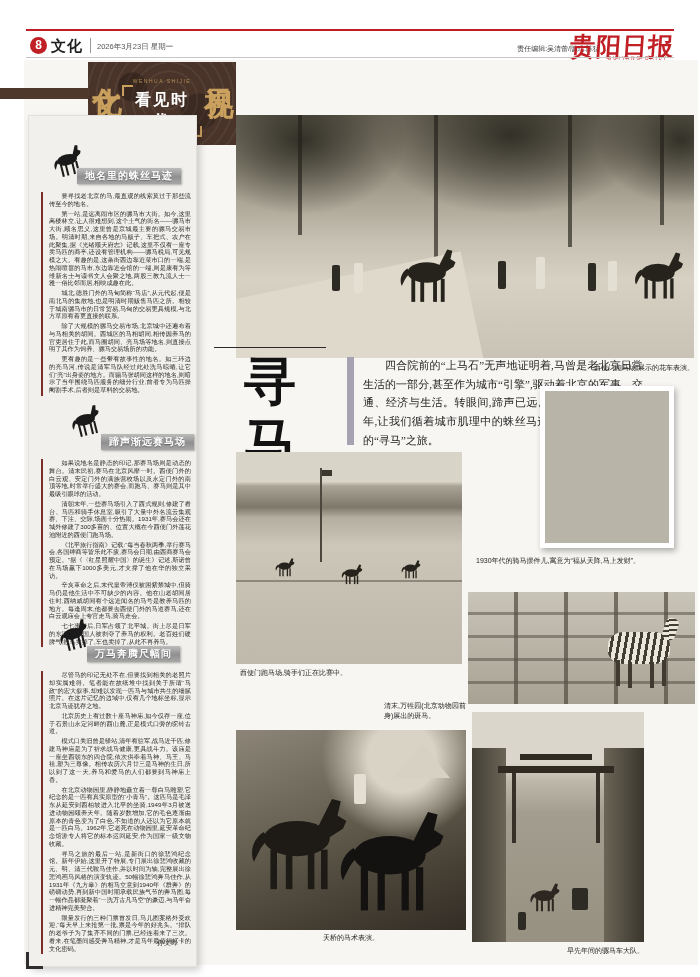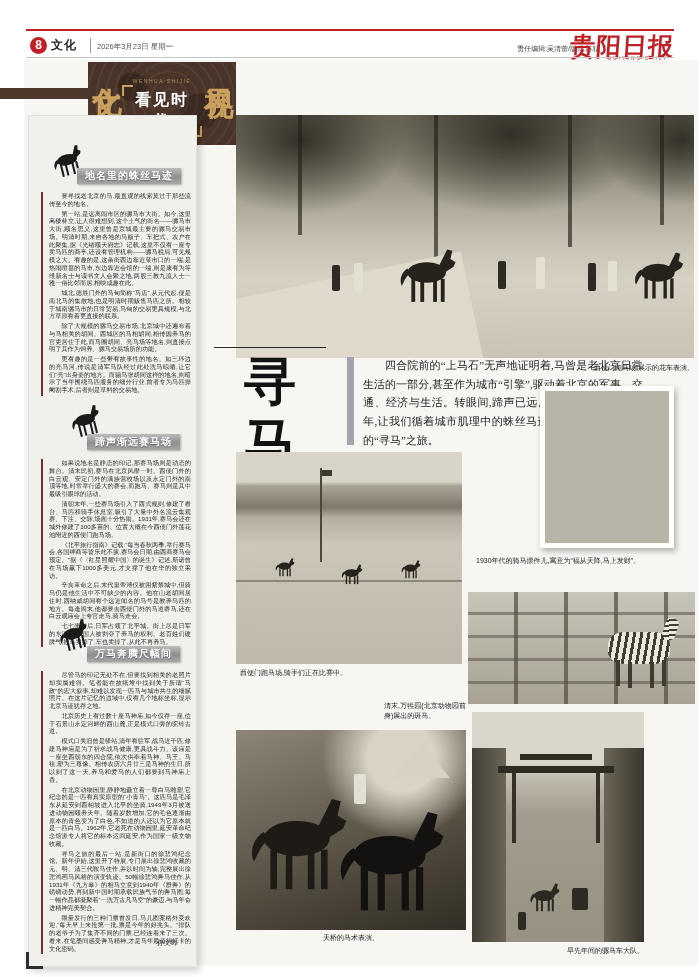--- a/index.html
+++ b/index.html
@@ -5,21 +5,21 @@
   html,body{margin:0;padding:0;background:#ffffff;}
   .page{position:relative;width:700px;height:977px;background:#ffffff;
         font-family:"Liberation Sans",sans-serif;overflow:hidden;}
   .content-bg{position:absolute;left:24px;top:60px;width:674px;height:905px;background:#f7f6f3;}
 
   
   .topline{position:absolute;left:26px;right:26px;top:29px;height:2px;background:#c01f26;}
   .header-rule{position:absolute;left:26px;right:26px;top:57px;height:1px;background:#c6c6c6;}
   .pagenum{position:absolute;left:30px;top:37px;width:17px;height:17px;border-radius:50%;
            background:#c01f26;color:#fff;font-weight:bold;font-size:12px;text-align:center;line-height:17px;}
-  .section-label{position:absolute;left:51px;top:37px;font-size:12px;font-weight:bold;color:#1f1f1f;letter-spacing:1px;}
+  .section-label{position:absolute;left:51px;top:37px;font-size:15px;font-weight:bold;color:#1f1f1f;letter-spacing:1px;}
   .hdiv{position:absolute;left:90px;top:38px;width:1px;height:15px;background:#9a9a9a;}
   .date{position:absolute;left:97px;top:42px;font-size:7.5px;color:#555;}
   .editors{position:absolute;right:100px;top:44px;font-size:7px;color:#3d3d3d;}
   .masthead{position:absolute;right:26px;top:30px;color:#c01f26;font-size:25px;font-weight:bold;
             font-family:"Liberation Serif",serif;transform:skewX(-4deg);letter-spacing:1px;}
   .masthead-sub{position:absolute;right:32px;top:56px;color:#c01f26;font-size:4.5px;letter-spacing:2px;}
 
   
   .deco-bar{position:absolute;left:0;top:88px;width:88px;height:11px;background:#4e382b;}
   .banner{position:absolute;left:88px;top:62px;width:148px;height:83px;background:
@@ -189,21 +189,21 @@
       <p>要寻找老北京的马,最直观的线索莫过于那些流传至今的地名。</p>
       <p>第一站,是远离闹市区的骡马市大街。如今,这里高楼林立,让人很难想到,这个土气的街名——骡马市大街,顾名思义,这里曾是京城最主要的骡马交易市场。明清时期,来自各地的马贩子、车把式、农户在此聚集,据《光绪顺天府志》记载,这里不仅有一座专卖马匹的商亭,还设有管理机构——骡马税局,可见规模之大。有趣的是,这条街西边靠近菜市口的一端,是热闹喧嚣的马市,东边靠近会馆的一端,则是康有为等维新名士与读书文人会聚之地,两股三教九流人士一雅一俗比邻而居,相映成趣在此。</p>
       <p>城北,德胜门外的马甸简称“马店”,从元代起,便是南北马的集散地,也是明清时期贩售马匹之所。相较于城南骡马市的日常贸易,马甸的交易更具规模,与北方草原有着更直接的联系。</p>
       <p>除了大规模的骡马交易市场,北京城中还遍布着与马相关的胡同。西城区的马相胡同,相传因养马的官吏居住于此,而马圈胡同、亮马场等地名,则直接点明了其作为饲养、骡马交易场所的功能。</p>
       <p>更有趣的是一些带有故事性的地名。如三环边的亮马河,传说是清军马队经过此处洗马晾晒,让它们“亮”出身姿的地方。而骟马张胡同这样的地名,则暗示了当年围绕马匹服务的细分行业,前者专为马匹操阉割手术,后者则是草料的交易地。</p>
     </div>
 
     <svg class="sec-icon" style="left:38px;top:288px" viewBox="0 0 100 100" fill="currentColor">
         <use href="#horse-shape"></use>
       </svg>
-    <div class="sec-badge" style="left:58px;top:318px">蹄声渐远赛马场</div>
+    <div class="sec-badge" style="left:72px;top:318px">蹄声渐远赛马场</div>
     <div class="art-text" style="top:343px">
       <p>如果说地名是静态的印记,那赛马场则是动态的舞台。清末民初,赛马在北京风靡一时。西便门外的白云观、安定门外的满族营校场以及永定门外的南顶等地,时常举行盛大的赛会,而跑马、赛马则是其中最吸引眼球的活动。</p>
       <p>清朝末年,一些赛马场引入了西式规则,修建了看台、马匹和骑手休息室,吸引了大量中外名流云集观赛、下注、交际,场面十分热闹。1931年,赛马会还在城外修建了300多亩的、位置大概在今西便门外莲花池附近的西便门跑马场。</p>
       <p>《北平旅行指南》记载:“每当春秋两季,举行赛马会,各国绅商等皆乐此不疲,赛马会日期,由西商赛马会预定。”据《〈红星照耀中国〉的诞生》记述,斯诺曾在马场赢下1000多美元,才支撑了他在华的独立采访。</p>
       <p>辛亥革命之后,末代皇帝溥仪被困紫禁城中,但骑马仍是他生活中不可缺少的内容。他在山老胡同居住时,西纳威胡同有个远近闻名的马号是教养马匹的地方。每逢周末,他都要去西便门外的马道赛马,还在白云观庙会上夸官走马,骑马走会。</p>
       <p>七七事变后,日军占领了北平城。街上尽是日军的东洋马,中国人被剥夺了养马的权利。老百姓们硬脾气,把马卖掉了,车也卖掉了,从此不再养马。</p>
     </div>
 
     <svg class="sec-icon" style="left:26px;top:502px" viewBox="0 0 100 100" fill="currentColor">
         <use href="#horse-shape"></use>

